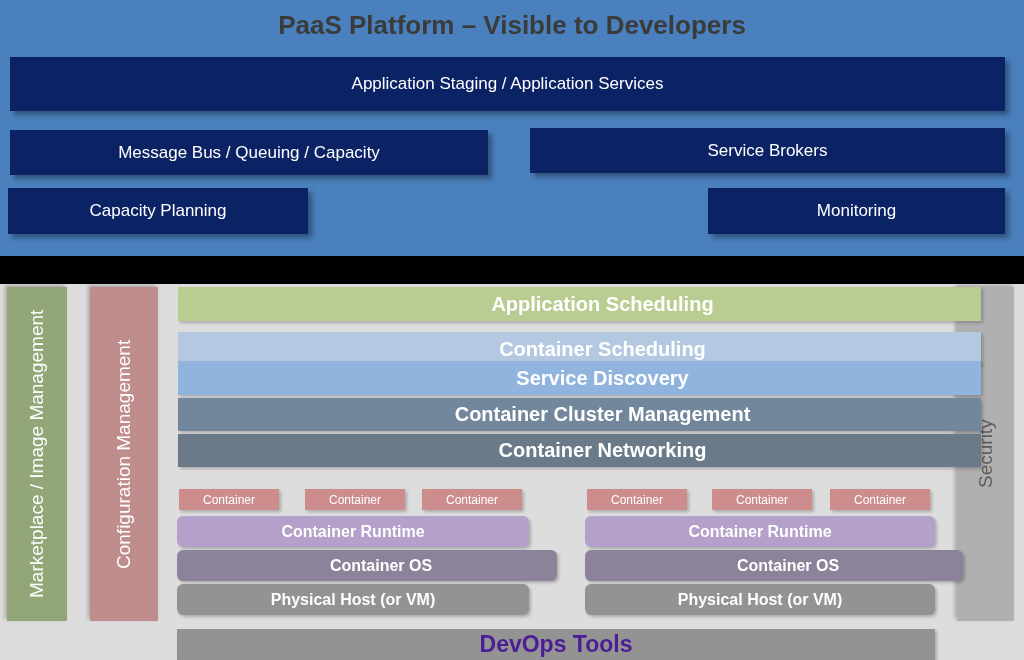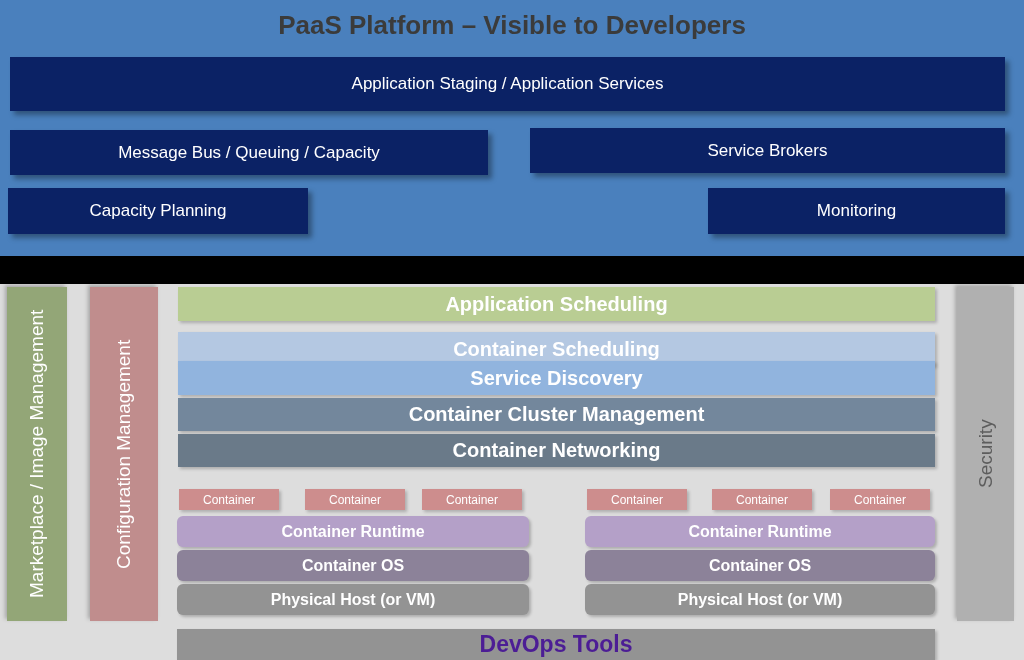--- a/index.html
+++ b/index.html
@@ -93,20 +93,21 @@
   .svc-row {
     position: absolute;
     display: flex;
     align-items: center;
     justify-content: center;
     color: #ffffff;
     font-size: 20px;
     font-weight: bold;
     white-space: nowrap;
     box-shadow: 2px 2px 3px rgba(0,0,0,0.22);
+    padding-left: 46px;
   }
   .svc-app-sched  { background: #b9cd93; }
   .svc-cont-sched { background: #b4c8e2; margin-top: 8px; }
   .svc-discovery  { background: #91b4de; }
   .svc-cluster    { background: #73879c; }
   .svc-network    { background: #6a7a89; }
 
   .container-chip {
     position: absolute;
     background: #cd8d8d;
@@ -123,21 +124,21 @@
     align-items: center;
     justify-content: center;
     color: #ffffff;
     font-size: 16px;
     font-weight: bold;
     white-space: nowrap;
     box-shadow: 2px 2px 3px rgba(0,0,0,0.22);
     border-radius: 6px;
   }
   .host-runtime { background: #b4a0c8; }
-  .host-os      { background: #8c8299; }
+  .host-os      { background: #8c8299; padding-left: 28px; }
   .host-phys    { background: #939393; }
 
   .devops-bar {
     position: absolute;
     background: #939393;
     color: #4c1d95;
     font-size: 23px;
     font-weight: bold;
     display: flex;
     align-items: center;

